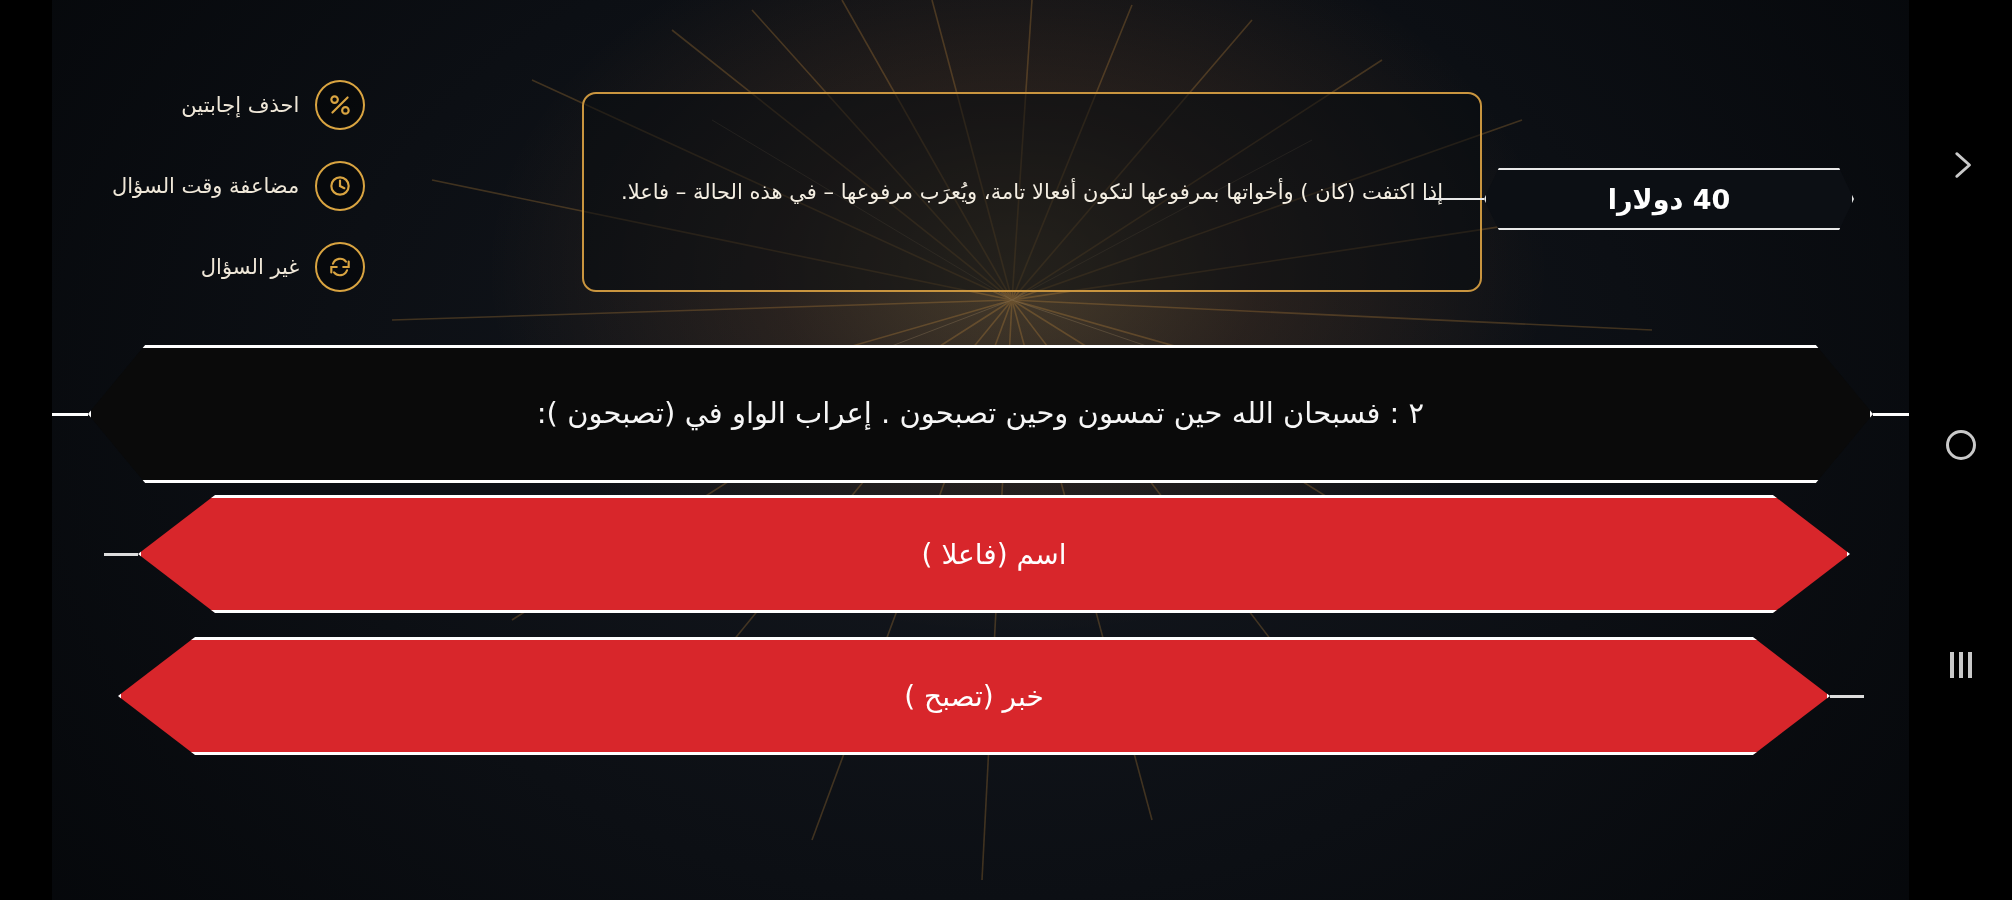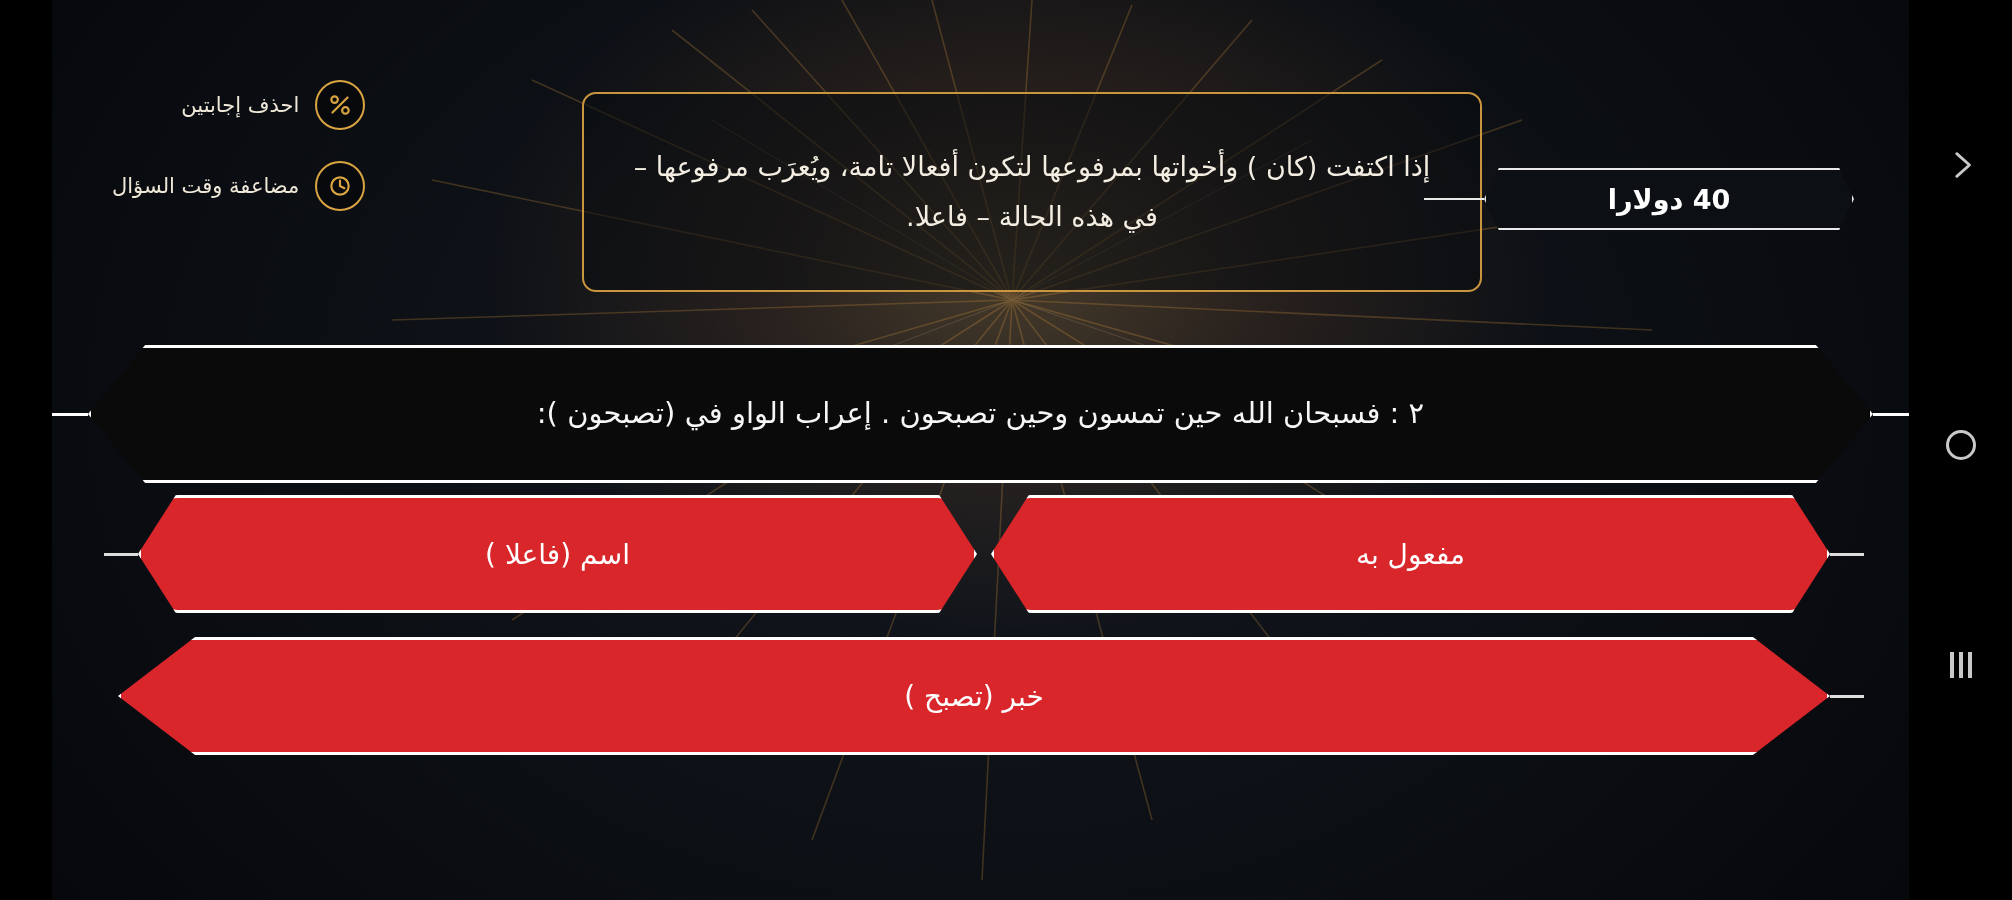--- a/index.html
+++ b/index.html
@@ -65,21 +65,21 @@
   .hint-box {
     position:absolute; top:92px; left:530px;
     width:900px; min-height:200px;
     border:2px solid #c9953f; border-radius:14px;
     background:rgba(10,12,16,.55);
     display:flex; align-items:center; justify-content:center;
     padding:26px 34px;
     z-index:12;
   }
   .hint-text {
-    color:#f4eee2; font-size:27px; line-height:1.85;
+    color:#f4eee2; font-size:21px; line-height:1.85;
     text-align:center; direction:rtl;
     font-family:"DejaVu Sans", sans-serif;
   }
 
   
   .money-wrap { position:absolute; top:168px; right:55px; z-index:12; display:flex; align-items:center; }
   .money-badge {
     position:relative;
     width:370px; height:62px;
     background:#0c0f14;
@@ -181,20 +181,31 @@
       <div class="lifeline">
         <div class="ll-icon">
           <svg viewBox="0 0 24 24" fill="none" stroke="currentColor" stroke-width="2" stroke-linecap="round">
             <circle cx="12" cy="12" r="8"></circle>
               <polyline points="12,7 12,12 16,14"></polyline>
           </svg>
         </div>
         <div class="ll-label">مضاعفة وقت السؤال</div>
       </div>
 
+      <div class="lifeline">
+        <div class="ll-icon">
+          <svg viewBox="0 0 24 24" fill="none" stroke="currentColor" stroke-width="2" stroke-linecap="round">
+            <polyline points="20,7 20,12 15,12"></polyline>
+              <polyline points="4,17 4,12 9,12"></polyline>
+            <path d="M5.5 9a7 7 0 0 1 12-2"></path>
+              <path d="M18.5 15a7 7 0 0 1-12 2"></path>
+          </svg>
+        </div>
+        <div class="ll-label">غير السؤال</div>
+      </div>
 
     </div>
 
     <div class="hint-box">
       <div class="hint-text">إذا اكتفت (كان ) وأخواتها بمرفوعها لتكون أفعالا تامة، ويُعرَب مرفوعها – في هذه الحالة – فاعلا.</div>
     </div>
 
     <div class="money-wrap">
       <div class="money-badge">40 دولارا</div>
       <div class="money-tail"></div>
@@ -204,24 +215,20 @@
       <div class="q-tail left"></div>
       <div class="question-box">
         <div class="question-text">٢ : فسبحان الله حين تمسون وحين تصبحون . إعراب الواو في (تصبحون ):</div>
       </div>
       <div class="q-tail right"></div>
     </div>
 
     <div class="answers">
 
       <div class="answer-row">
-        <div class="ans-cell">
-          <div class="a-tail"></div>
-          <div class="answer-btn red">مفعول به</div>
-        </div>
         <div class="spacer-mid"></div>
         <div class="ans-cell">
           <div class="answer-btn red">اسم (فاعلا )</div>
           <div class="a-tail"></div>
         </div>
       </div>
 
       <div class="answer-row">
         <div class="ans-cell">
           <div class="a-tail"></div>

